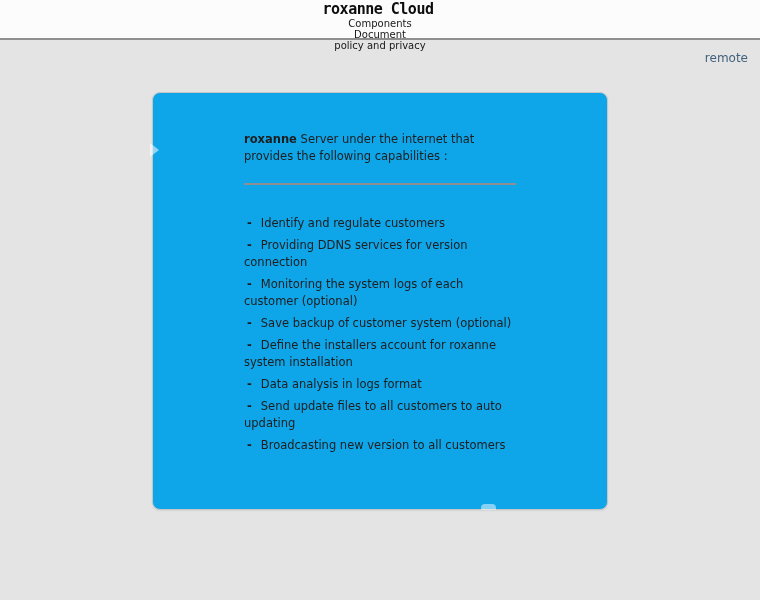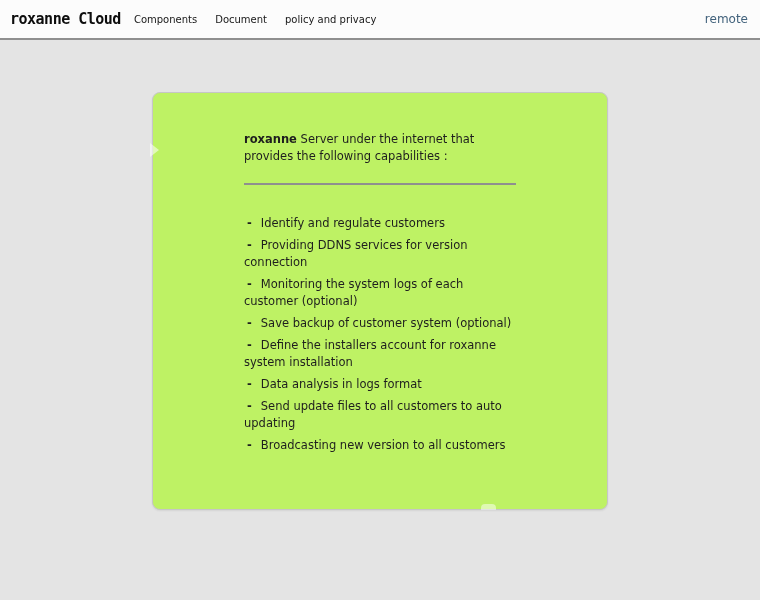--- a/index.html
+++ b/index.html
@@ -10,20 +10,21 @@
     font-family: "DejaVu Sans", sans-serif;
     overflow: hidden;
   }
   
   .navbar {
     width: 760px; height: 40px;
     background: #fcfcfc;
     border-bottom: 2px solid #8f8f8f;
     display: flex; align-items: center;
     padding: 0 10px;
+    flex-direction: column;
   }
   .brand {
     font-family: "DejaVu Sans Mono", monospace;
     font-weight: bold;
     font-size: 15px;
     letter-spacing: -0.5px;
     color: #0d0d0d;
     cursor: pointer;
     margin-right: 4px;
     white-space: nowrap;
@@ -41,21 +42,21 @@
     color: #42627c;
     cursor: pointer;
     padding-right: 2px;
   }
   
   .card {
     position: relative;
     width: 456px;
     min-height: 410px;
     margin: 52px auto 0 auto;
-    background: #bef264;
+    background: #0ea5e9;
     border: 1px solid #c6c6c6;
     border-radius: 8px;
     box-shadow: 0 1px 2px rgba(0,0,0,0.07);
     padding: 38px 0 50px 0;
   }
   .card-content {
     width: 272px;
     margin: 0 auto;
     color: #1e1e1e;
     font-size: 11.5px;

